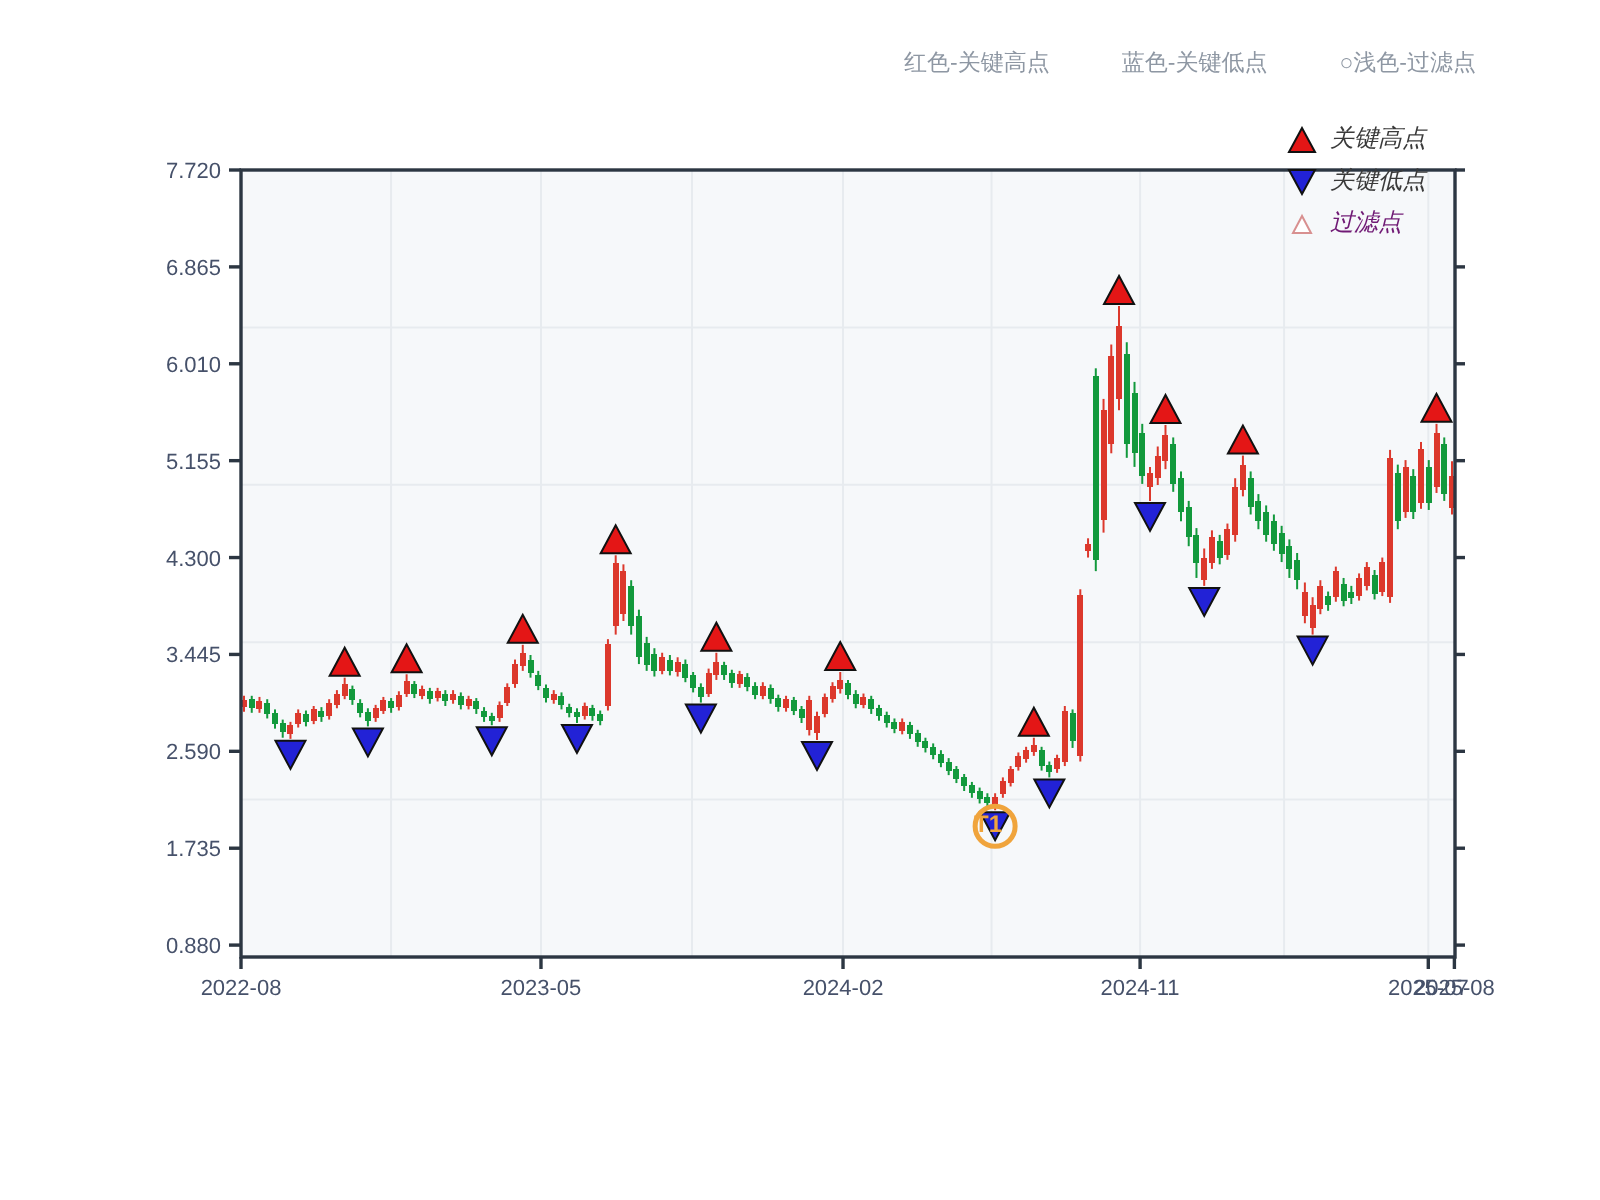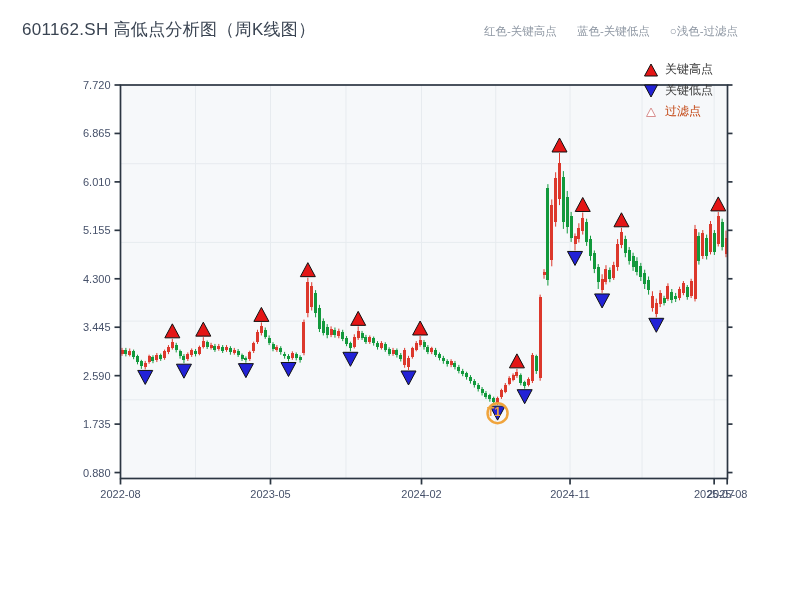--- a/index.html
+++ b/index.html
@@ -1,35 +1,34 @@
 <!DOCTYPE html>
 <html><head>
 <meta charset="utf-8">
 <style>
   html,body{margin:0;padding:0;background:#ffffff;}
   .page{position:relative;width:800px;height:600px;background:#ffffff;overflow:hidden;
         font-family:"Liberation Sans","DejaVu Sans",sans-serif;}
   .title{position:absolute;left:22px;top:18px;font-size:17px;color:#3a4452;font-weight:500;letter-spacing:.3px;}
   .note{position:absolute;top:24px;right:62px;font-size:11.5px;color:#8e97a3;white-space:nowrap;}
-  .note span{margin-left:20px;}
+  .note span{margin-left:36px;}
   .sub{position:absolute;left:14px;font-size:12.5px;white-space:nowrap;}
   .sub.red{top:50px;color:#e25c5c;}
   .sub.green{top:65px;color:#35b57c;}
   svg.chart{position:absolute;left:0;top:0;}
-  .legend{position:absolute;left:643px;top:59px;}
+  .legend{position:absolute;left:643px;top:59px;font-style:italic;}
   .legend .row{display:flex;align-items:center;height:21px;}
   .legend .row .lab{font-size:12px;color:#3a3a3a;margin-left:6px;}
-  .legend .row.muted .lab{color:#c2410c;}
+  .legend .row.muted .lab{color:#701a75;}
   .t1tag{position:absolute;font-size:12px;color:#f0a43c;font-weight:bold;}
 </style>
 </head>
 <body>
 
 <div class="page">
-  <div class="title">601162.SH 高低点分析图（周K线图）</div>
 
   <div class="note"><span>红色-关键高点</span><span>蓝色-关键低点</span><span>○浅色-过滤点</span>
   </div>
 
 
   <svg class="chart" id="chart" width="800" height="530">
       <rect x="120.5" y="85" width="607" height="393.5" fill="#f6f8fa"></rect>
       <line x1="120.5" y1="163.7" x2="727.5" y2="163.7" stroke="#e7ebef" stroke-width="1"></line>
       <line x1="120.5" y1="242.4" x2="727.5" y2="242.4" stroke="#e7ebef" stroke-width="1"></line>
       <line x1="120.5" y1="321.1" x2="727.5" y2="321.1" stroke="#e7ebef" stroke-width="1"></line>

